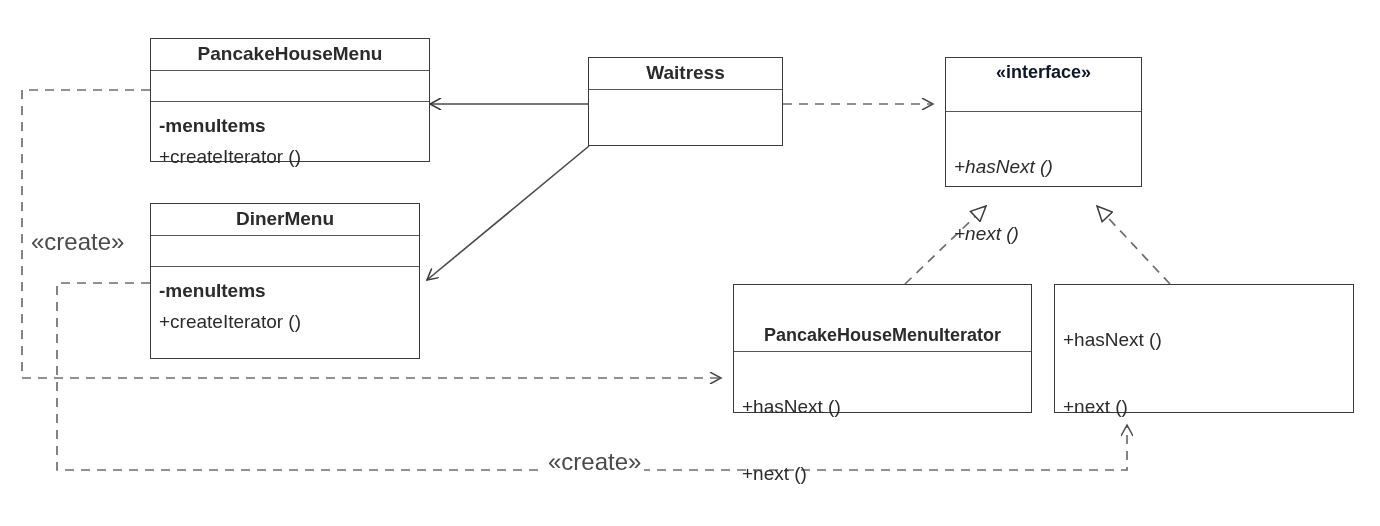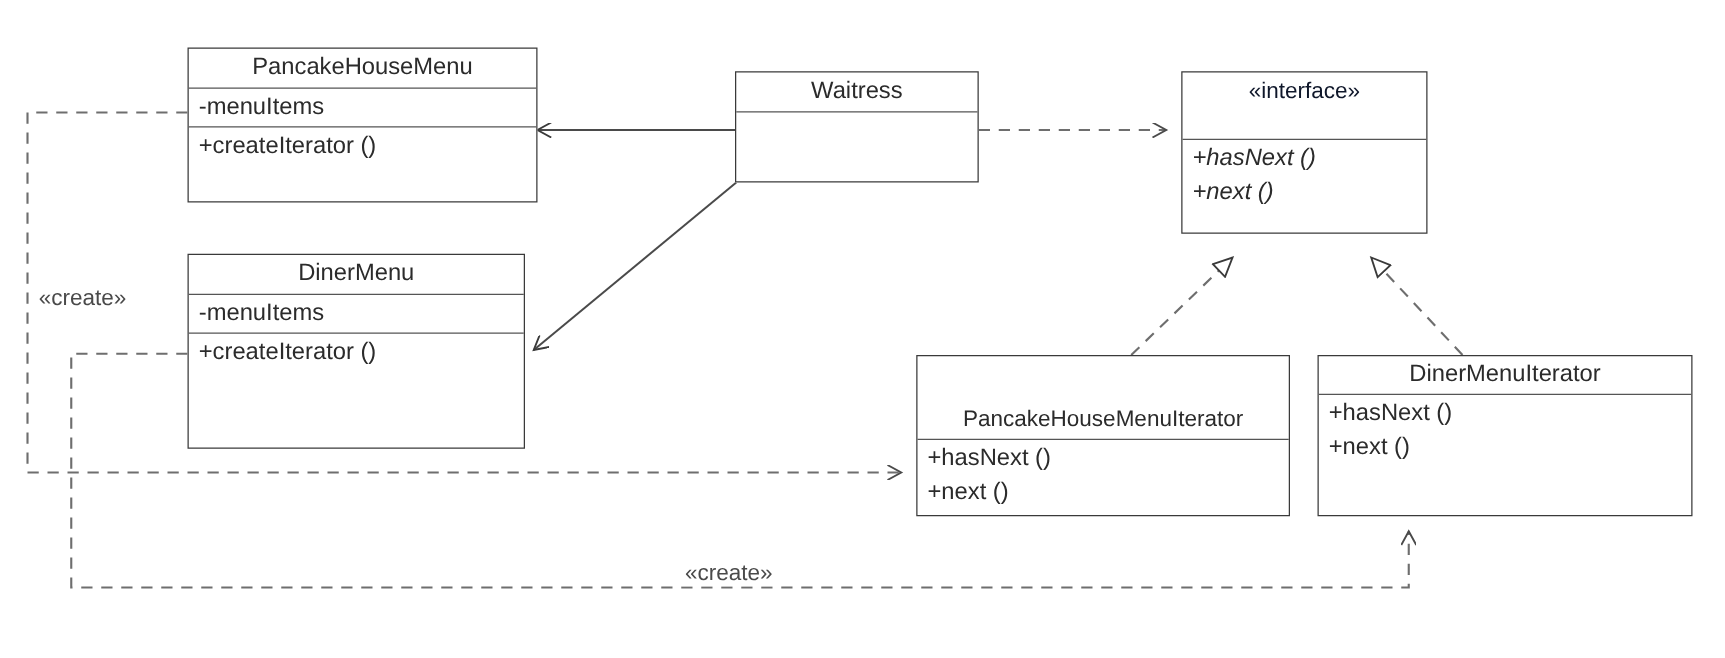--- a/index.html
+++ b/index.html
@@ -28,20 +28,21 @@
     border: 1.6px solid #3a3a3a;
     background: #ffffff;
     z-index: 5;
   }
   .uml-compartment {
     box-sizing: border-box;
     padding: 2px 8px 3px 8px;
   }
   .uml-compartment.divider {
     border-bottom: 1.4px solid #555555;
+    font-weight: bold;
   }
   .uml-title {
     text-align: center;
     font-size: 19px;
     color: #2b2b2b;
     line-height: 1.35;
     white-space: nowrap;
   }
   .uml-title.tight {
     padding-left: 2px;
@@ -59,27 +60,28 @@
     font-size: 19px;
     font-style: italic;
     color: #2b2b2b;
     line-height: 1.2;
   }
   .uml-member {
     font-size: 19px;
     color: #2b2b2b;
     line-height: 1.42;
     white-space: nowrap;
+    margin-top: 40px;
   }
   .uml-member.italic {
     font-style: italic;
   }
   .edge-label {
     position: absolute;
-    font-size: 18px;
+    font-size: 24px;
     color: #4a4a4a;
     white-space: nowrap;
     z-index: 6;
     background: #ffffff;
     padding: 0 3px;
   }
 </style>
 </head>
 <body>
 
@@ -174,22 +176,19 @@
     <div class="uml-compartment divider" style="height:31px;margin-top:36px;">
       <div class="uml-title tight">PancakeHouseMenuIterator</div>
     </div>
     <div class="uml-compartment" style="height:96px;">
       <div class="uml-member">+hasNext ()</div>
       <div class="uml-member">+next ()</div>
     </div>
   </div>
 
   <div class="uml-class" style="left:1054px; top:284px; width:300px; height:129px;">
-    <div class="uml-compartment divider" style="height:31px;">
-      <div class="uml-title">DinerMenuIterator</div>
-    </div>
     <div class="uml-compartment" style="height:96px;">
       <div class="uml-member">+hasNext ()</div>
       <div class="uml-member">+next ()</div>
     </div>
   </div>
 
 </div>
 
 </body></html>

